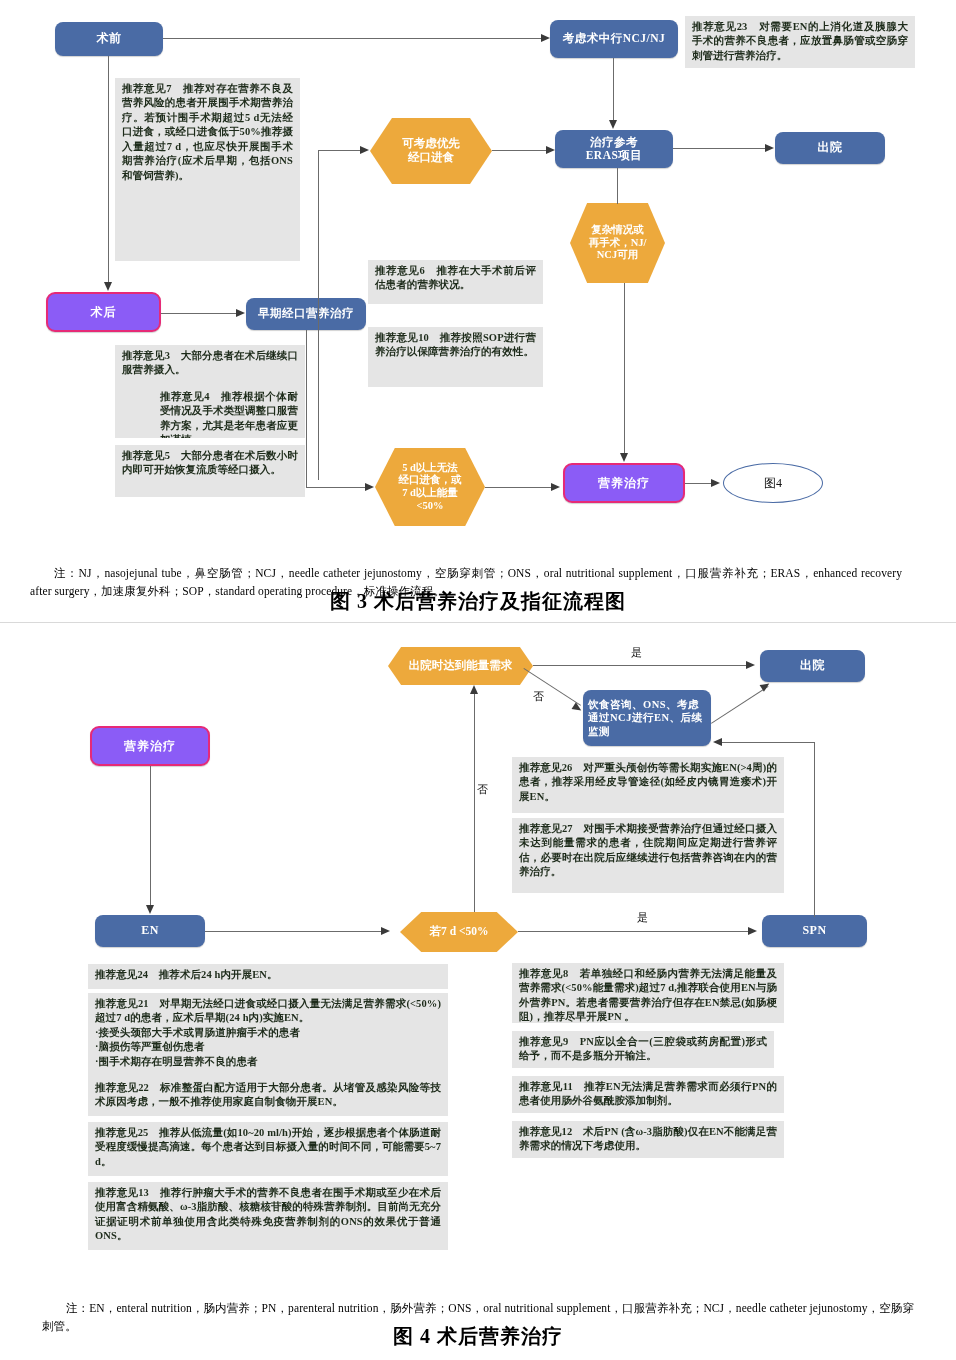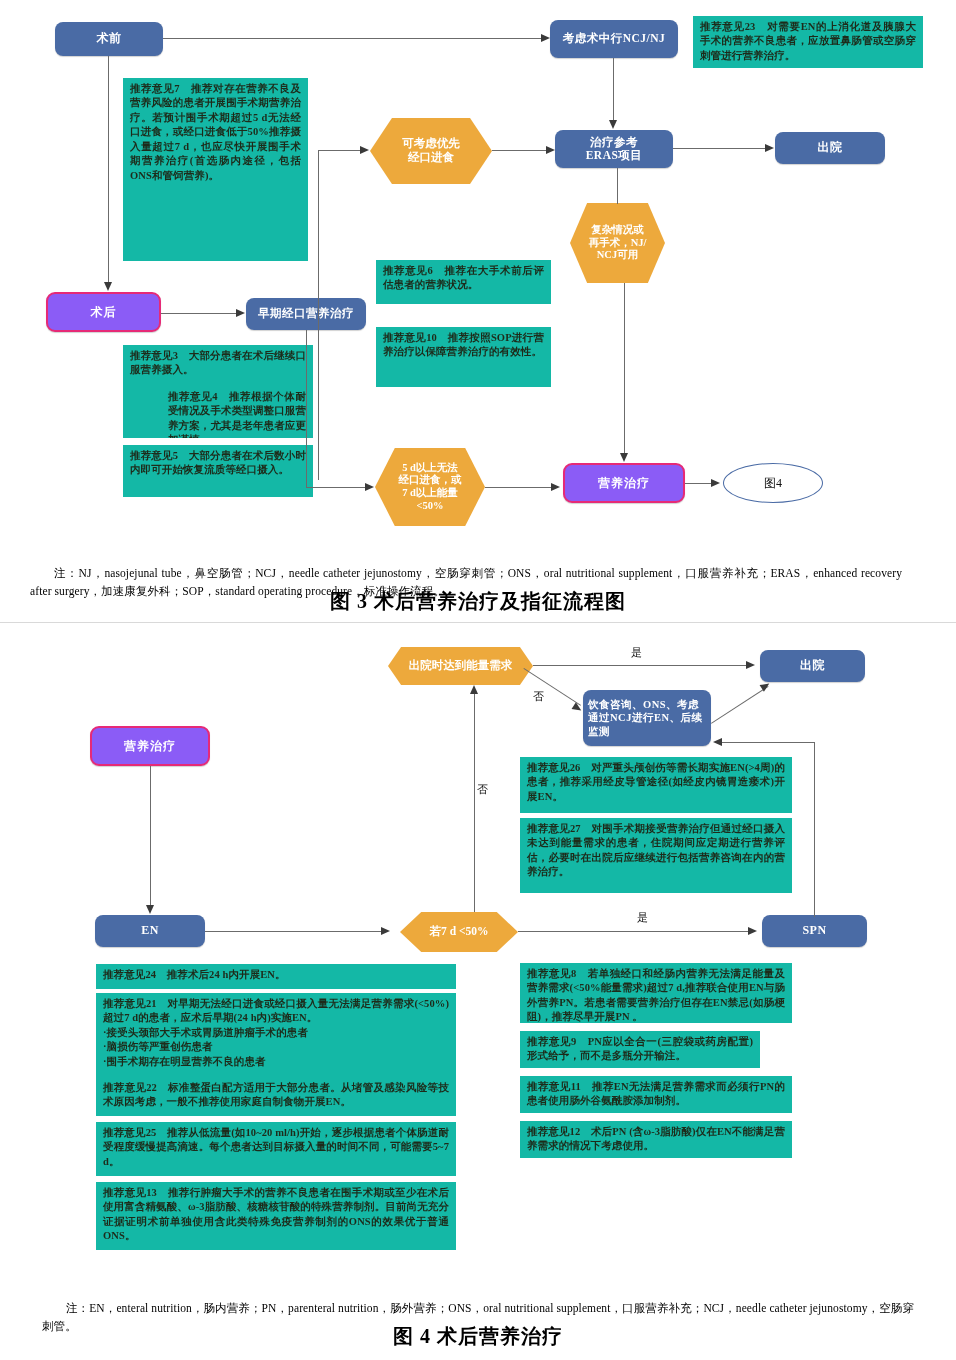--- a/index.html
+++ b/index.html
@@ -41,30 +41,29 @@
     background:#eda93c;
     color:#ffffff;
     font-weight:bold;
     line-height:1.2;
     clip-path:polygon(18% 0%,82% 0%,100% 50%,82% 100%,18% 100%,0% 50%);
   }
   .hex.wide{clip-path:polygon(9% 0%,91% 0%,100% 50%,91% 100%,9% 100%,0% 50%);}
   
   .green{
     position:absolute;box-sizing:border-box;
-    background:#14b8a6;
+    background:#e5e5e5;
     color:#1d2b1a;
     font-weight:bold;
     font-size:10.5px;
     line-height:1.38;
     padding:4px 7px 4px 7px;
     text-align:justify;
     letter-spacing:.1px;
     overflow:hidden;
-    margin-left:8px;
   }
   
   .ellipse{
     position:absolute;box-sizing:border-box;
     border:1.6px solid #4a6ba5;
     border-radius:50%;
     background:#fff;
     display:flex;align-items:center;justify-content:center;
     color:#111;font-size:12px;
   }
@@ -91,21 +90,21 @@
 <div class="page">
 
   <div>
 
     <div class="node blue" style="left:55px;top:22px;width:108px;height:34px;font-size:12px;">术前</div>
 
     <div class="node blue" style="left:550px;top:20px;width:128px;height:38px;font-size:11.5px;">考虑术中行NCJ/NJ</div>
 
     <div class="green" style="left:685px;top:16px;width:230px;height:52px;">推荐意见23　对需要EN的上消化道及胰腺大手术的营养不良患者，应放置鼻肠管或空肠穿刺管进行营养治疗。</div>
 
-    <div class="green" style="left:115px;top:78px;width:185px;height:183px;">推荐意见7　推荐对存在营养不良及营养风险的患者开展围手术期营养治疗。若预计围手术期超过5 d无法经口进食，或经口进食低于50%推荐摄入量超过7 d，也应尽快开展围手术期营养治疗(首选肠内途径，包括ONS和管饲营养)。</div>
+    <div class="green" style="left:115px;top:78px;width:185px;height:183px;">推荐意见7　推荐对存在营养不良及营养风险的患者开展围手术期营养治疗。若预计围手术期超过5 d无法经口进食，或经口进食低于50%推荐摄入量超过7 d，也应尽快开展围手术期营养治疗(应术后早期，包括ONS和管饲营养)。</div>
 
     <div class="node hex" style="left:370px;top:118px;width:122px;height:66px;font-size:11.5px;white-space:pre-line;">可考虑优先
 经口进食</div>
 
     <div class="node blue" style="left:555px;top:130px;width:118px;height:38px;font-size:11.5px;white-space:pre-line;">治疗参考
 ERAS项目</div>
 
     <div class="node blue" style="left:775px;top:132px;width:110px;height:32px;font-size:12px;">出院</div>
 
     <div class="node hex" style="left:570px;top:203px;width:95px;height:80px;font-size:10.5px;white-space:pre-line;">复杂情况或
@@ -208,21 +207,21 @@
     </div>
 
     <div class="green" style="left:88px;top:1077px;width:360px;height:39px;">推荐意见22　标准整蛋白配方适用于大部分患者。从堵管及感染风险等技术原因考虑，一般不推荐使用家庭自制食物开展EN。</div>
 
     <div class="green" style="left:88px;top:1122px;width:360px;height:54px;">推荐意见25　推荐从低流量(如10~20 ml/h)开始，逐步根据患者个体肠道耐受程度缓慢提高滴速。每个患者达到目标摄入量的时间不同，可能需要5~7 d。</div>
 
     <div class="green" style="left:88px;top:1182px;width:360px;height:68px;">推荐意见13　推荐行肿瘤大手术的营养不良患者在围手术期或至少在术后使用富含精氨酸、ω-3脂肪酸、核糖核苷酸的特殊营养制剂。目前尚无充分证据证明术前单独使用含此类特殊免疫营养制剂的ONS的效果优于普通ONS。</div>
 
     <div class="green" style="left:512px;top:963px;width:272px;height:60px;">推荐意见8　若单独经口和经肠内营养无法满足能量及营养需求(&lt;50%能量需求)超过7 d,推荐联合使用EN与肠外营养PN。若患者需要营养治疗但存在EN禁忌(如肠梗阻)，推荐尽早开展PN 。</div>
 
-    <div class="green" style="left:512px;top:1031px;width:240px;height:37px;">推荐意见9　PN应以全合一(三腔袋或药房配置)形式给予，而不是多瓶分开输注。</div>
+    <div class="green" style="left:512px;top:1031px;width:262px;height:37px;">推荐意见9　PN应以全合一(三腔袋或药房配置)形式给予，而不是多瓶分开输注。</div>
 
     <div class="green" style="left:512px;top:1076px;width:272px;height:37px;">推荐意见11　推荐EN无法满足营养需求而必须行PN的患者使用肠外谷氨酰胺添加制剂。</div>
 
     <div class="green" style="left:512px;top:1121px;width:272px;height:37px;">推荐意见12　术后PN (含ω-3脂肪酸)仅在EN不能满足营养需求的情况下考虑使用。</div>
 
     <div class="ln lnh" style="left:533px;top:665px;width:213px;"></div>
     <div class="arw arw-r" style="left:746px;top:660.5px;"></div>
     <div class="elbl" style="left:631px;top:645px;">是</div>
 
     <div class="ln" style="left:524px;top:668px;width:68px;height:1.4px;transform:rotate(33deg);transform-origin:0 0;"></div>

